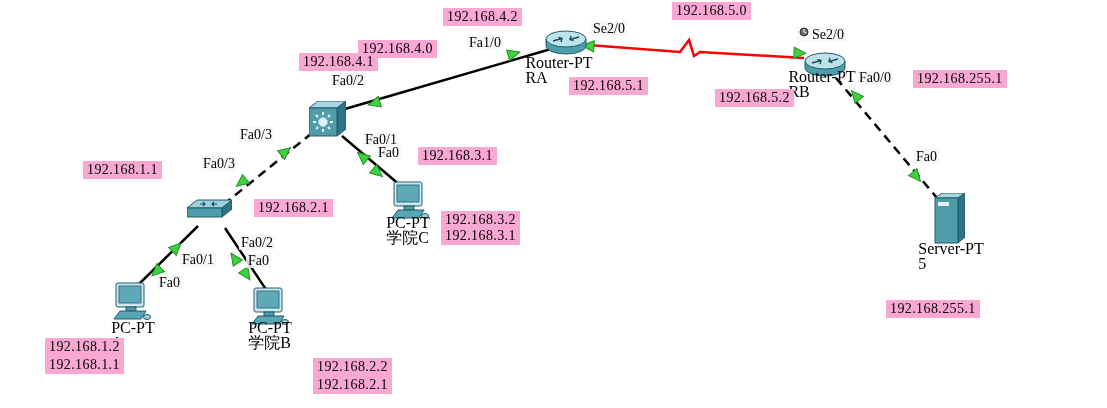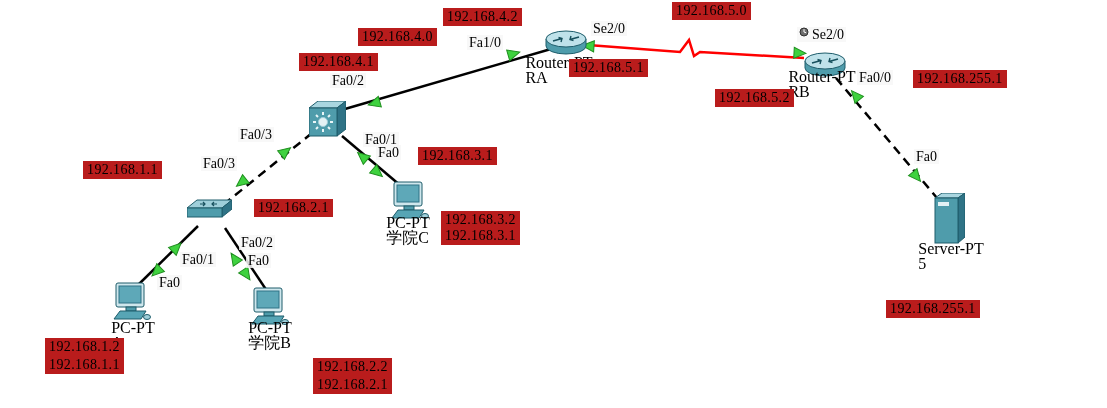--- a/index.html
+++ b/index.html
@@ -12,21 +12,21 @@
   .dev-label{
     position:absolute;z-index:3;transform:translateX(-50%);
     font-size:16px;line-height:15px;text-align:left;white-space:nowrap;
   }
   .plabel{
     position:absolute;z-index:4;font-size:14px;line-height:15px;white-space:nowrap;
     background:rgba(247,247,247,.85);padding:0 2px;display:flex;align-items:flex-start;gap:3px;
   }
   .note{
     position:absolute;z-index:5;font-size:14px;line-height:16px;white-space:nowrap;
-    background:#b91c1c;padding:1px 4px;letter-spacing:.4px;
+    background:#f9a8d4;padding:1px 4px;letter-spacing:.4px;
   }
 </style>
 </head>
 <body>
 
 <div class="canvas">
 
   <svg class="wires" width="1107" height="408" viewBox="0 0 1107 408">
 
     <line x1="551" y1="49" x2="338" y2="111" stroke="#000" stroke-width="2.5"></line>
@@ -208,24 +208,24 @@
       <span>Fa0</span>
     </div>
   <div class="plabel" style="left:376px;top:145px">
       <span>Fa0</span>
     </div>
   <div class="plabel" style="left:914px;top:149px">
       <span>Fa0</span>
     </div>
 
   <div class="note" style="left:443px;top:8px">192.168.4.2</div>
-  <div class="note" style="left:358px;top:28px">192.168.4.0</div>
+  <div class="note" style="left:358px;top:40px">192.168.4.0</div>
   <div class="note" style="left:299px;top:53px">192.168.4.1</div>
   <div class="note" style="left:672px;top:2px">192.168.5.0</div>
-  <div class="note" style="left:569px;top:59px">192.168.5.1</div>
+  <div class="note" style="left:569px;top:77px">192.168.5.1</div>
   <div class="note" style="left:715px;top:89px">192.168.5.2</div>
   <div class="note" style="left:913px;top:70px">192.168.255.1</div>
   <div class="note" style="left:83px;top:161px">192.168.1.1</div>
   <div class="note" style="left:254px;top:199px">192.168.2.1</div>
   <div class="note" style="left:418px;top:147px">192.168.3.1</div>
   <div class="note" style="left:45px;top:338px">192.168.1.2</div>
   <div class="note" style="left:45px;top:356px">192.168.1.1</div>
   <div class="note" style="left:313px;top:358px">192.168.2.2</div>
   <div class="note" style="left:313px;top:376px">192.168.2.1</div>
   <div class="note" style="left:441px;top:211px">192.168.3.2</div>

